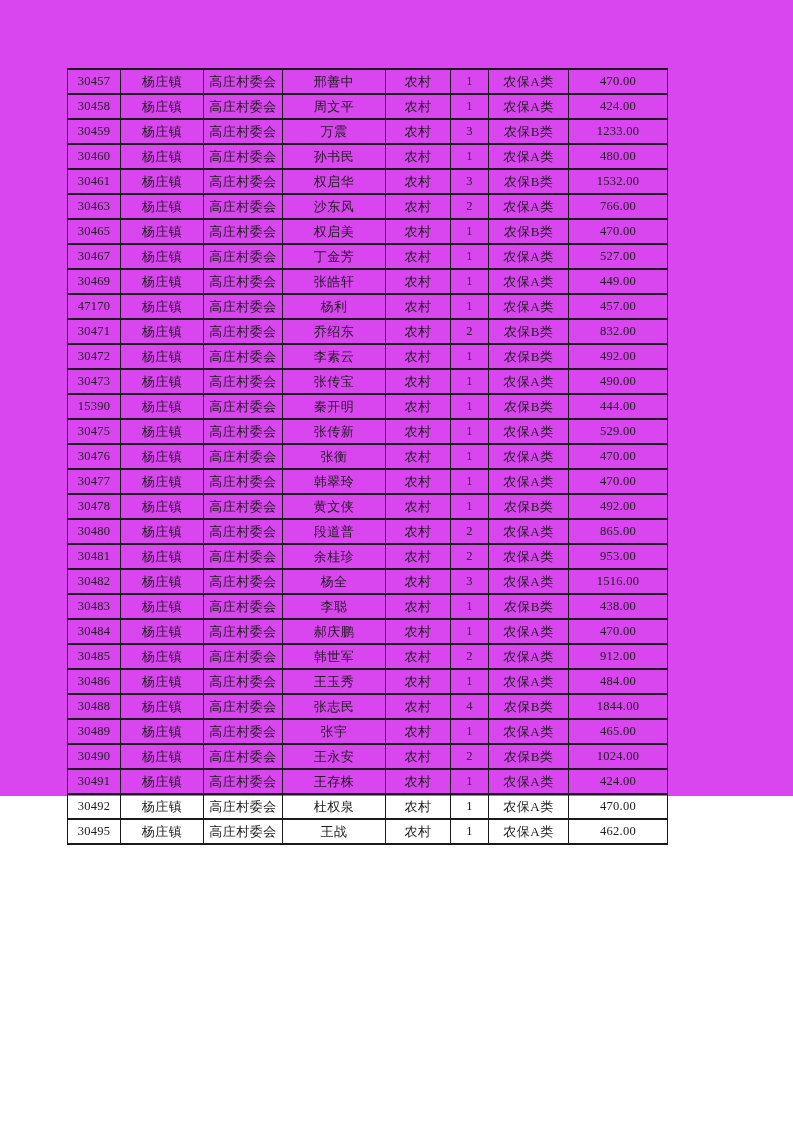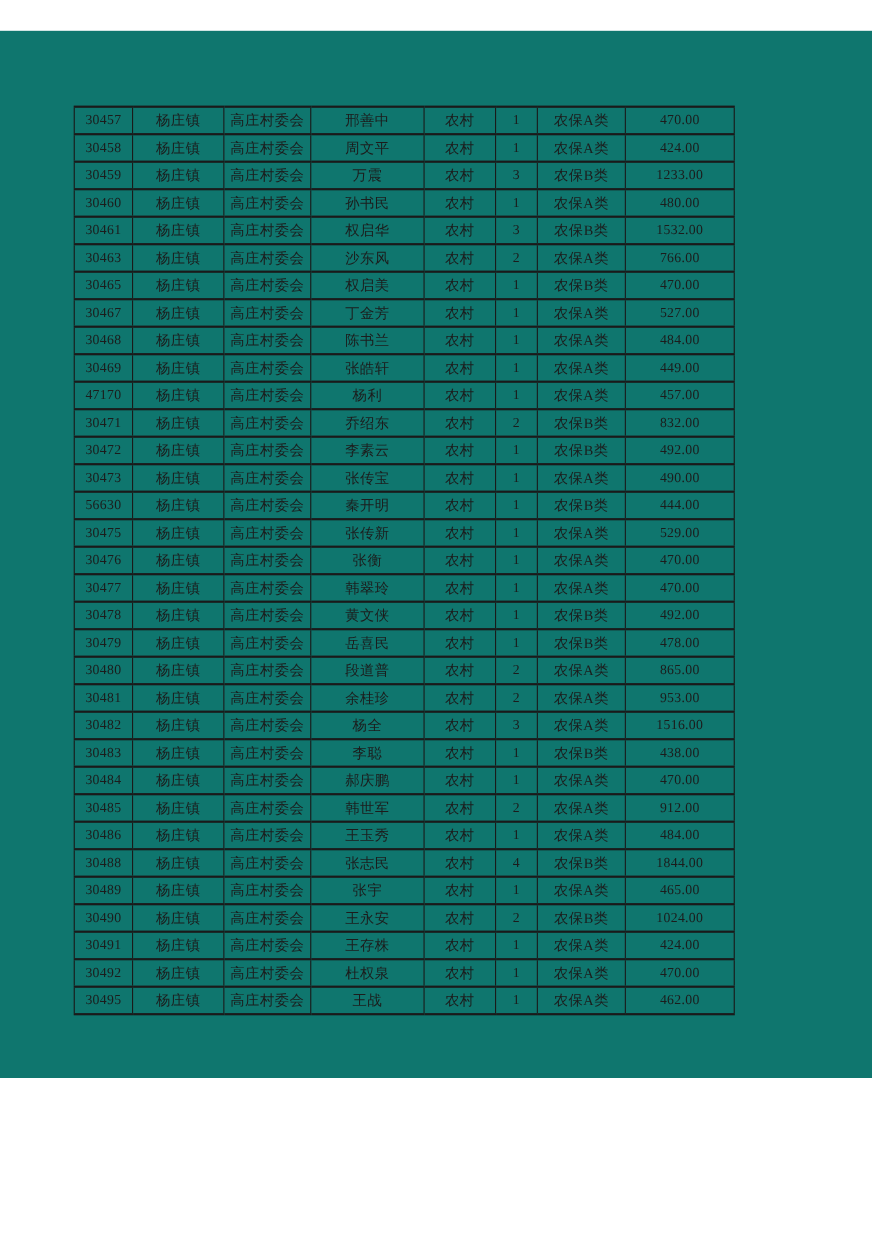--- a/index.html
+++ b/index.html
@@ -11,23 +11,22 @@
     height: 1122px;
     background: #ffffff;
     position: relative;
     overflow: hidden;
     font-family: "Liberation Serif", "DejaVu Serif", serif;
   }
   .page {
     position: absolute;
     left: 0; top: 0;
     width: 793px;
-    height: 952px;
-    background: #0f766e;
-    margin-top: 28px;
+    height: 796px;
+    background: #d946ef;
   }
   .roster-table {
     position: absolute;
     left: 67px;
     top: 68px;
     width: 600px;
     border-collapse: collapse;
     table-layout: fixed;
   }
   .roster-table td {
@@ -140,30 +139,20 @@
           <td class="num">30467</td>
           <td>杨庄镇</td>
           <td>高庄村委会</td>
           <td>丁金芳</td>
           <td>农村</td>
           <td class="num">1</td>
           <td>农保A类</td>
           <td class="num">527.00</td>
         </tr>
         <tr>
-          <td class="num">30468</td>
-          <td>杨庄镇</td>
-          <td>高庄村委会</td>
-          <td>陈书兰</td>
-          <td>农村</td>
-          <td class="num">1</td>
-          <td>农保A类</td>
-          <td class="num">484.00</td>
-        </tr>
-        <tr>
           <td class="num">30469</td>
           <td>杨庄镇</td>
           <td>高庄村委会</td>
           <td>张皓轩</td>
           <td>农村</td>
           <td class="num">1</td>
           <td>农保A类</td>
           <td class="num">449.00</td>
         </tr>
         <tr>
@@ -200,21 +189,21 @@
           <td class="num">30473</td>
           <td>杨庄镇</td>
           <td>高庄村委会</td>
           <td>张传宝</td>
           <td>农村</td>
           <td class="num">1</td>
           <td>农保A类</td>
           <td class="num">490.00</td>
         </tr>
         <tr>
-          <td class="num">56630</td>
+          <td class="num">15390</td>
           <td>杨庄镇</td>
           <td>高庄村委会</td>
           <td>秦开明</td>
           <td>农村</td>
           <td class="num">1</td>
           <td>农保B类</td>
           <td class="num">444.00</td>
         </tr>
         <tr>
           <td class="num">30475</td>
@@ -248,30 +237,20 @@
         </tr>
         <tr>
           <td class="num">30478</td>
           <td>杨庄镇</td>
           <td>高庄村委会</td>
           <td>黄文侠</td>
           <td>农村</td>
           <td class="num">1</td>
           <td>农保B类</td>
           <td class="num">492.00</td>
-        </tr>
-        <tr>
-          <td class="num">30479</td>
-          <td>杨庄镇</td>
-          <td>高庄村委会</td>
-          <td>岳喜民</td>
-          <td>农村</td>
-          <td class="num">1</td>
-          <td>农保B类</td>
-          <td class="num">478.00</td>
         </tr>
         <tr>
           <td class="num">30480</td>
           <td>杨庄镇</td>
           <td>高庄村委会</td>
           <td>段道普</td>
           <td>农村</td>
           <td class="num">2</td>
           <td>农保A类</td>
           <td class="num">865.00</td>

